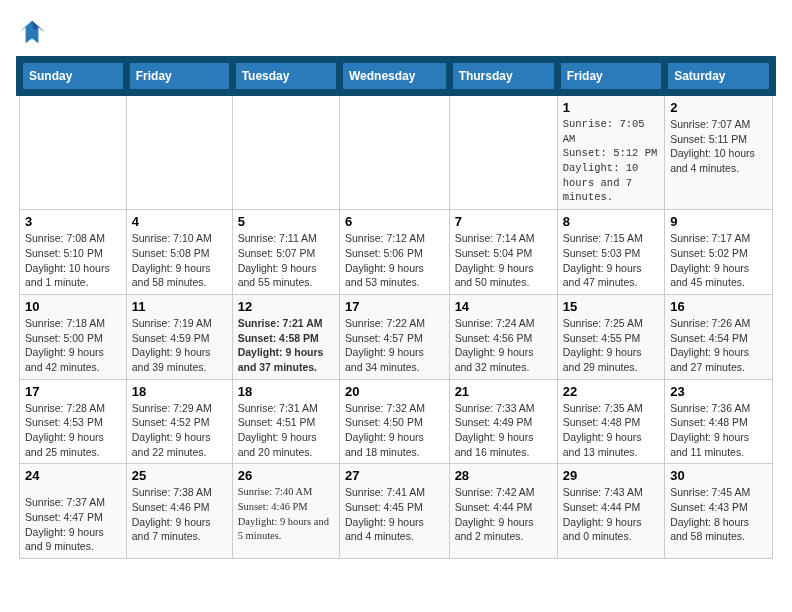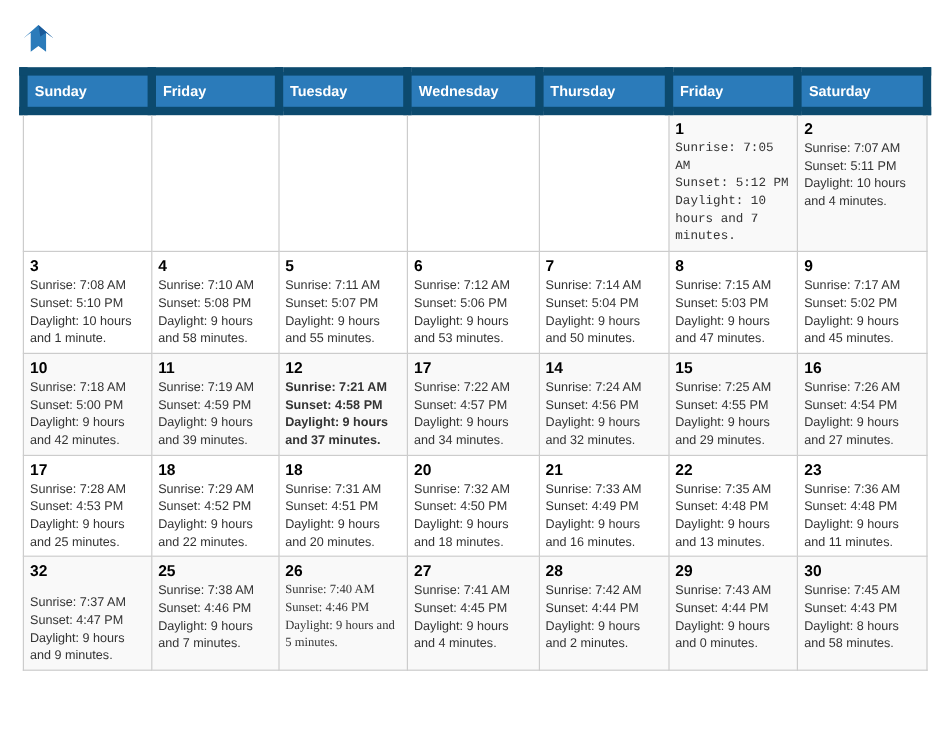--- a/index.html
+++ b/index.html
@@ -266,21 +266,21 @@
         </td>
         <td>
           <span class="day-num">23</span>
           <div class="day-info" style="white-space: pre-line;">Sunrise: 7:36 AM
 Sunset: 4:48 PM
 Daylight: 9 hours and 11 minutes.</div>
         </td>
       </tr>
       <tr>
         <td>
-          <span class="day-num">32</span>
+          <span class="day-num">24</span>
           <div class="day-info" style="white-space: pre-line; margin-top: 12px;">Sunrise: 7:37 AM
 Sunset: 4:47 PM
 Daylight: 9 hours and 9 minutes.</div>
         </td>
         <td>
           <span class="day-num">25</span>
           <div class="day-info" style="white-space: pre-line;">Sunrise: 7:38 AM
 Sunset: 4:46 PM
 Daylight: 9 hours and 7 minutes.</div>
         </td>

